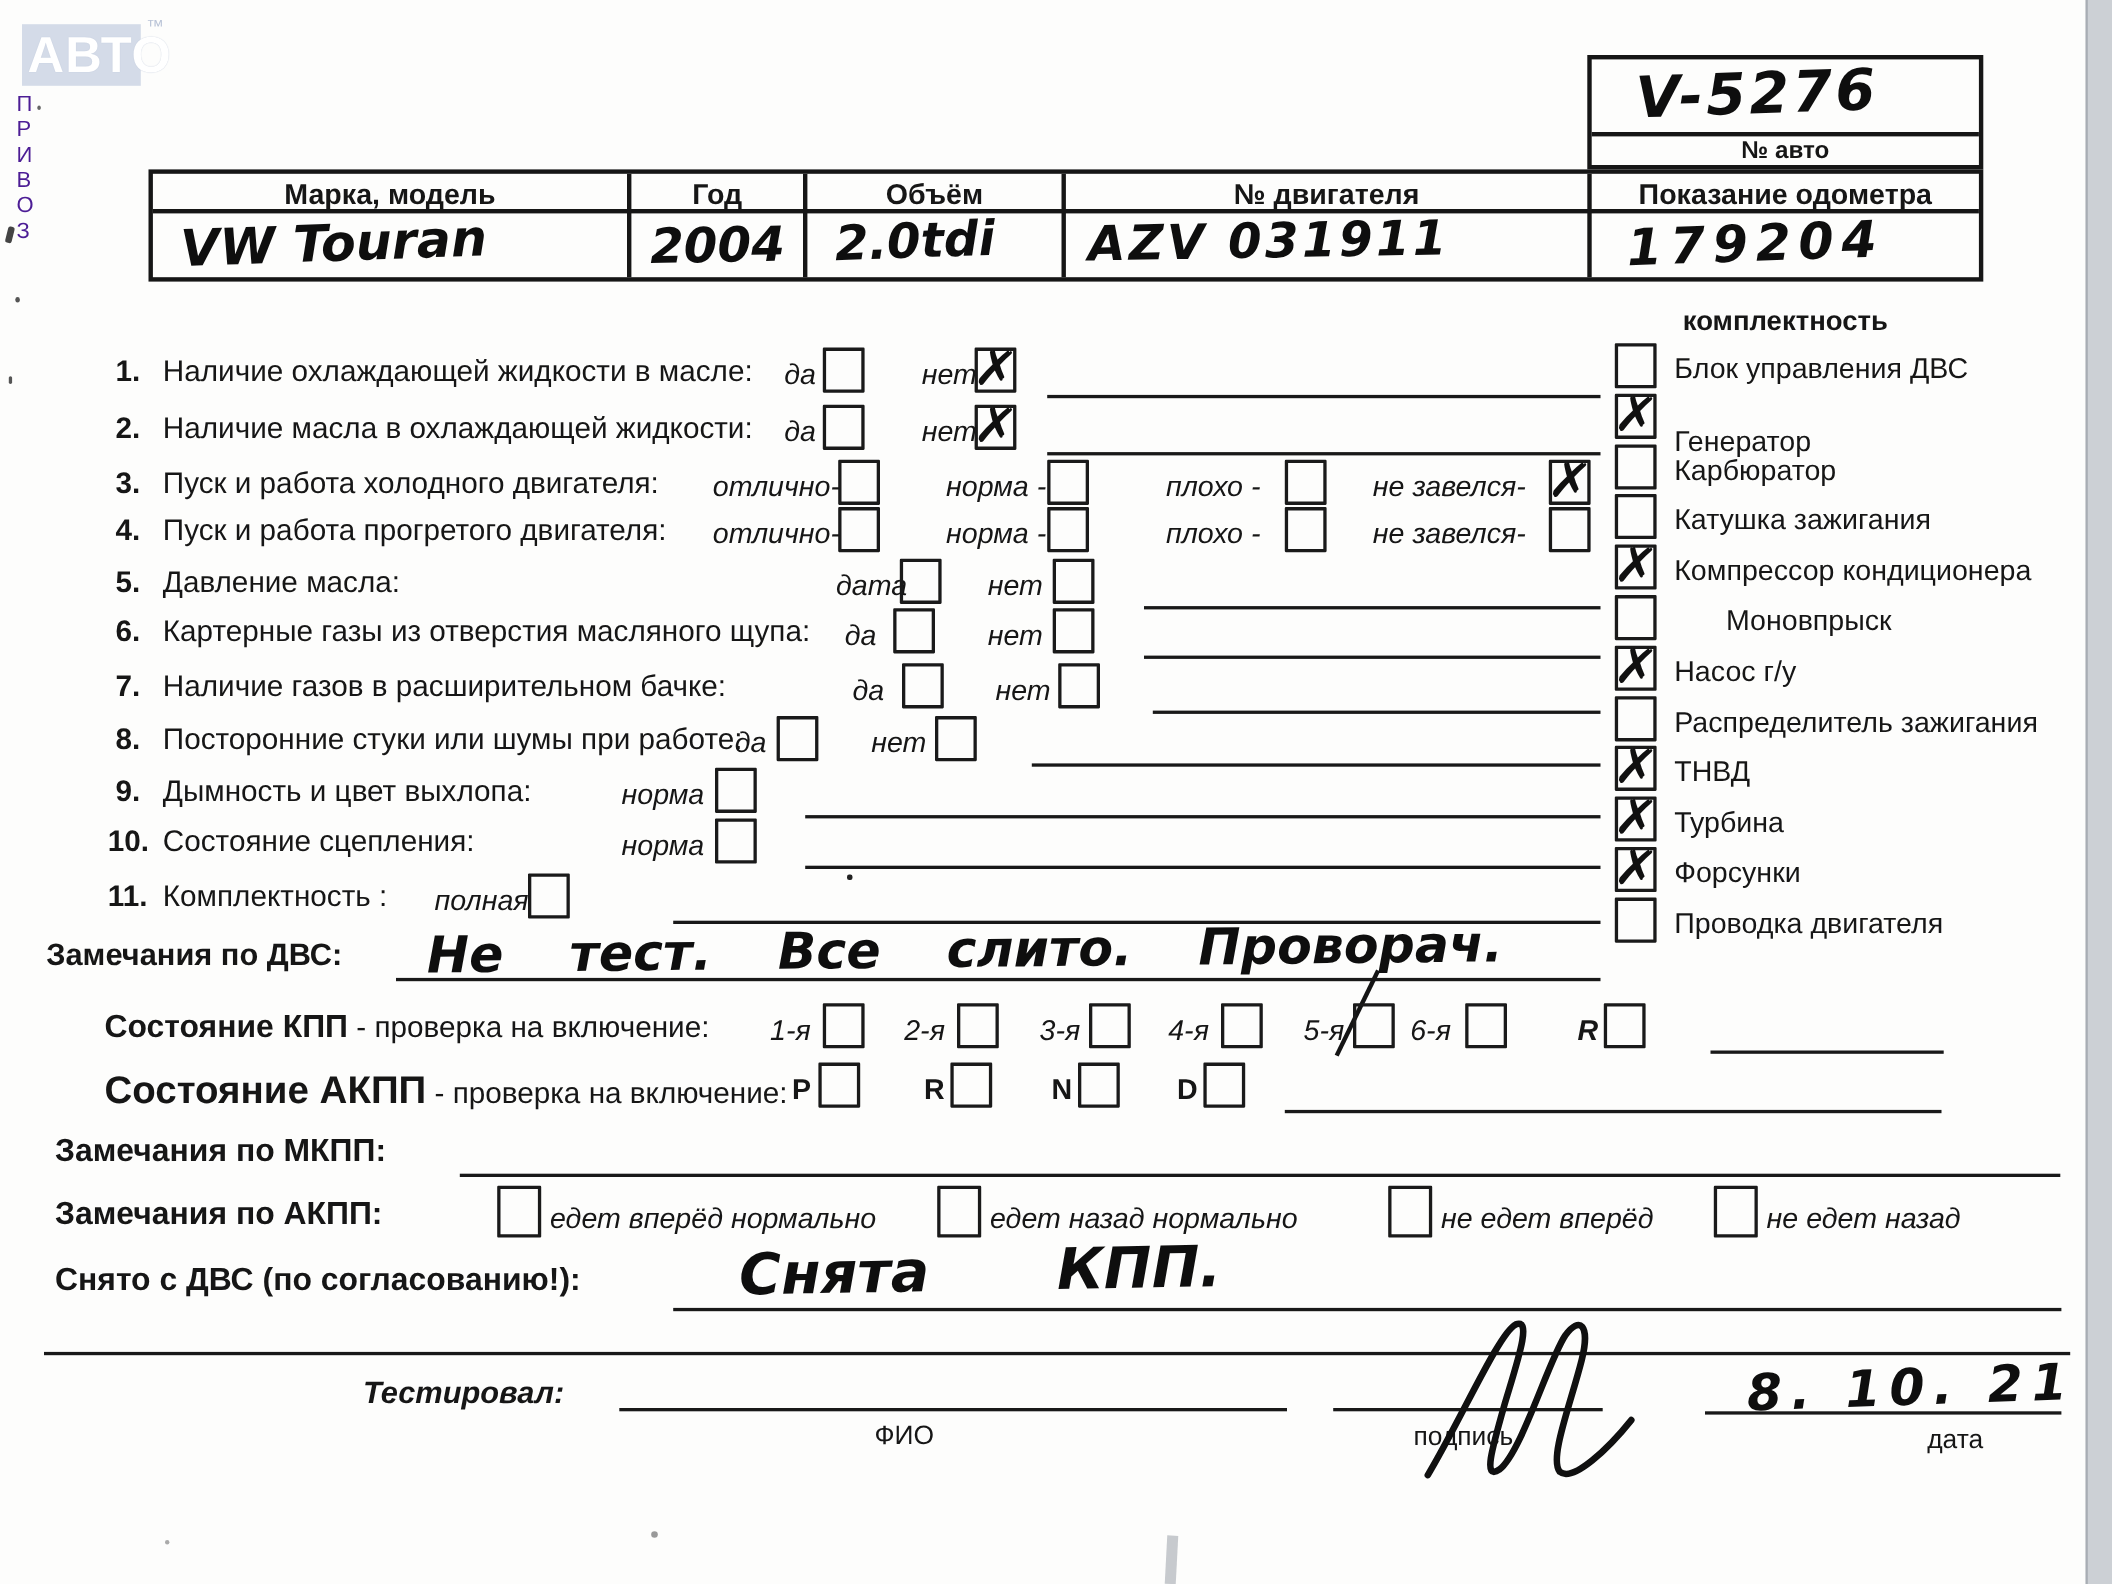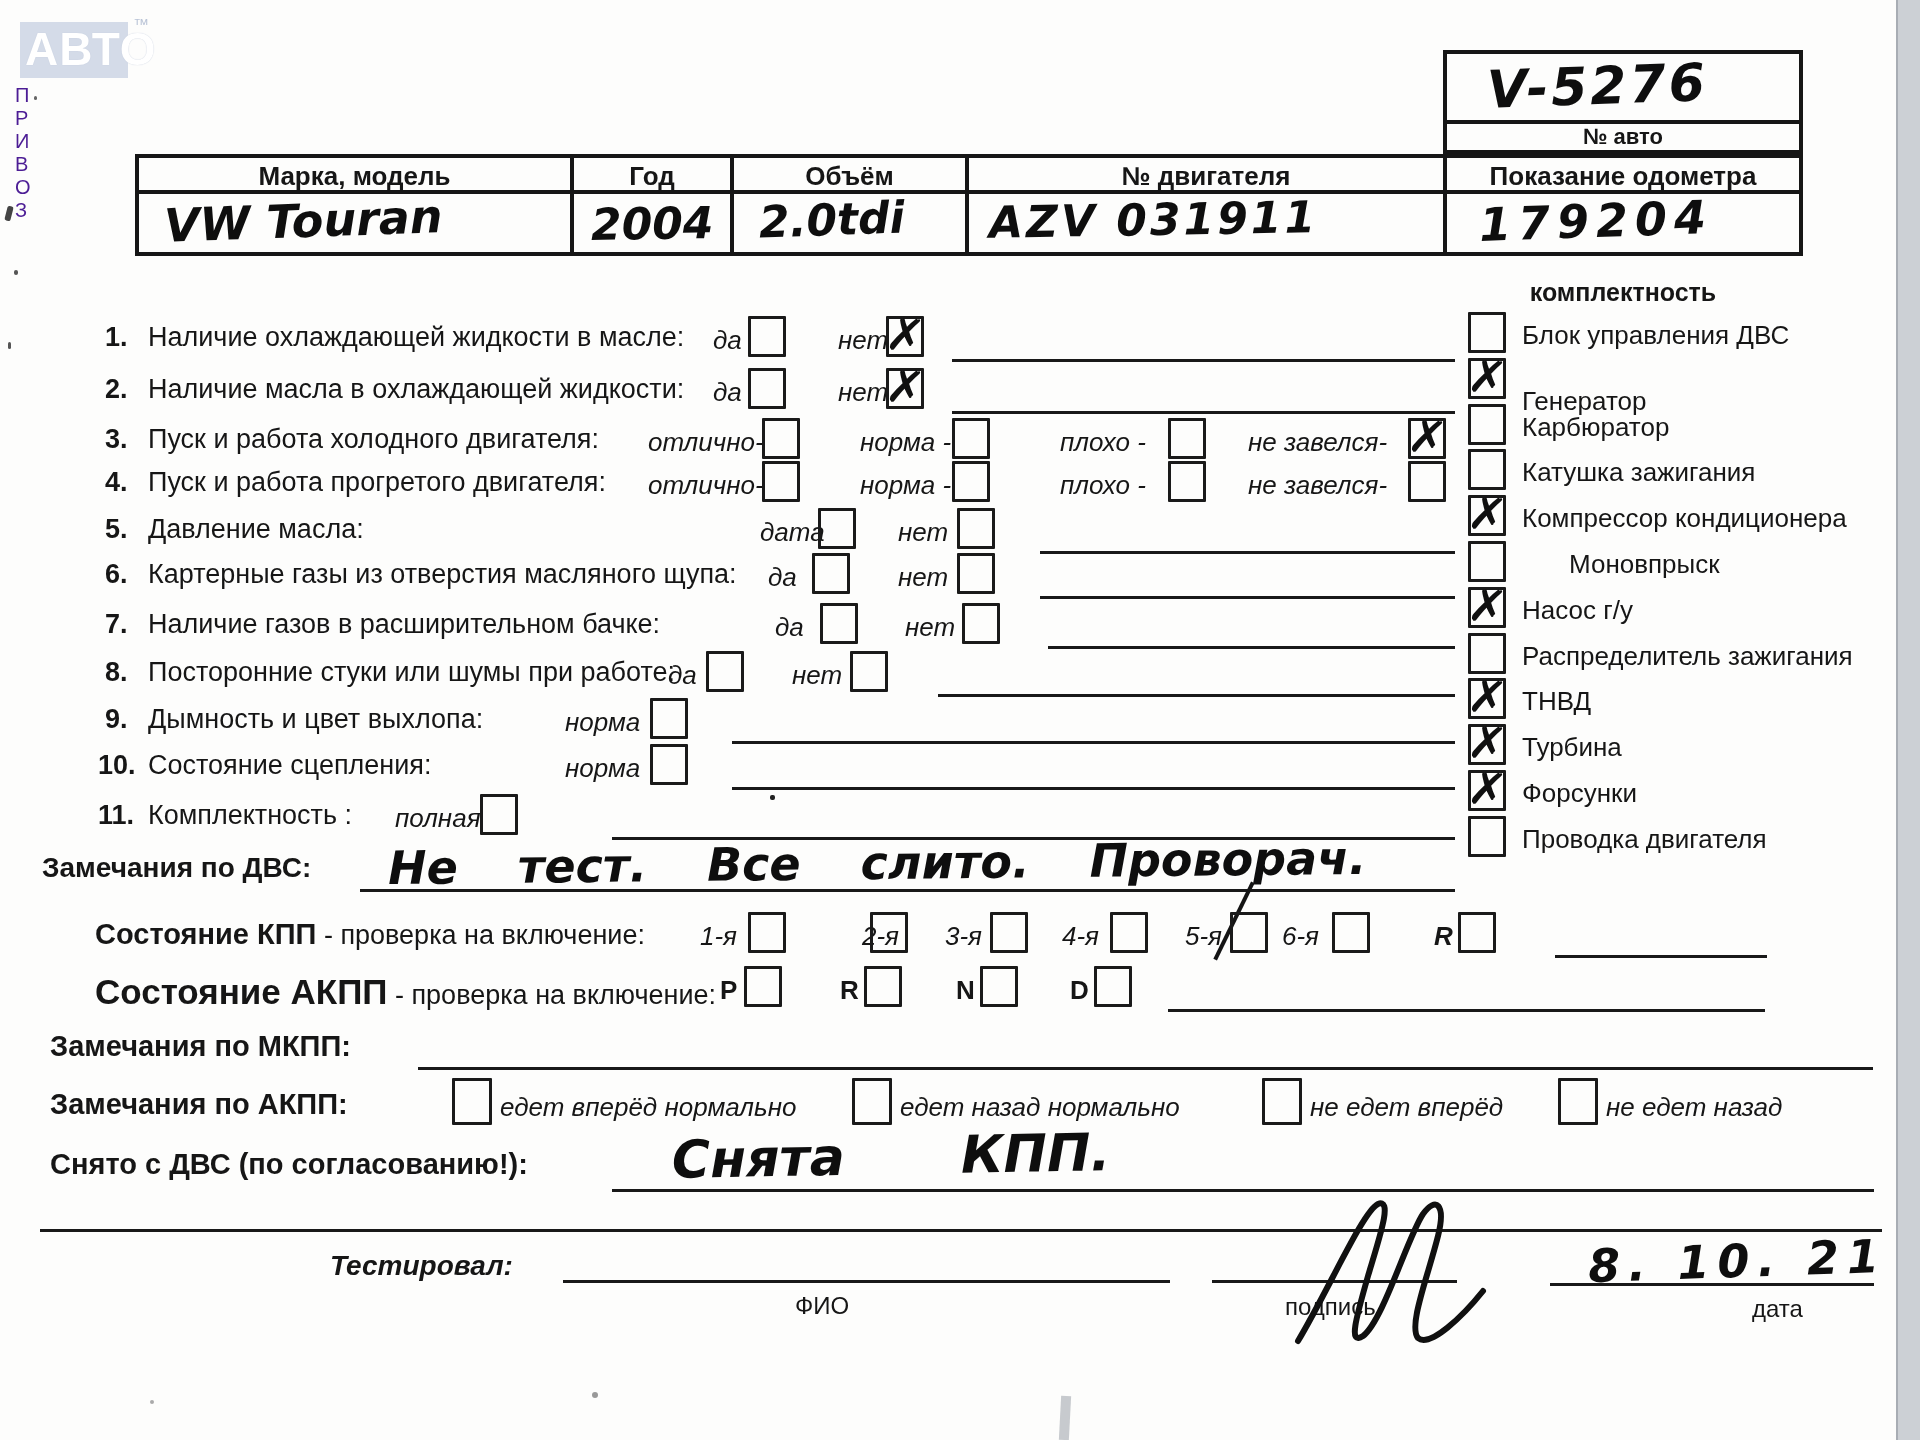--- a/index.html
+++ b/index.html
@@ -303,21 +303,21 @@
   </div>
 
   <div class="abs" style="left:1232px; top:878px; width:4px; height:86px; background:#141414; transform:rotate(26deg);"></div>
 
   <div class="row" style="top:918px">
     <span class="lbl" style="left:95px;"><span class="b" style="font-size:29px;">Состояние КПП</span><span> - проверка на включение:</span></span>
     <span class="opt" style="left:700px;">1-я</span>
     <div class="box" style="left:748px;">
         <span class="mark"></span>
       </div>
-    <span class="opt" style="left:862px;text-align:right;">2-я</span>
+    <span class="opt" style="left:822px;text-align:right;">2-я</span>
     <div class="box" style="left:870px;">
         <span class="mark"></span>
       </div>
     <span class="opt" style="left:945px;">3-я</span>
     <div class="box" style="left:990px;">
         <span class="mark"></span>
       </div>
     <span class="opt" style="left:1062px;">4-я</span>
     <div class="box" style="left:1110px;">
         <span class="mark"></span>

